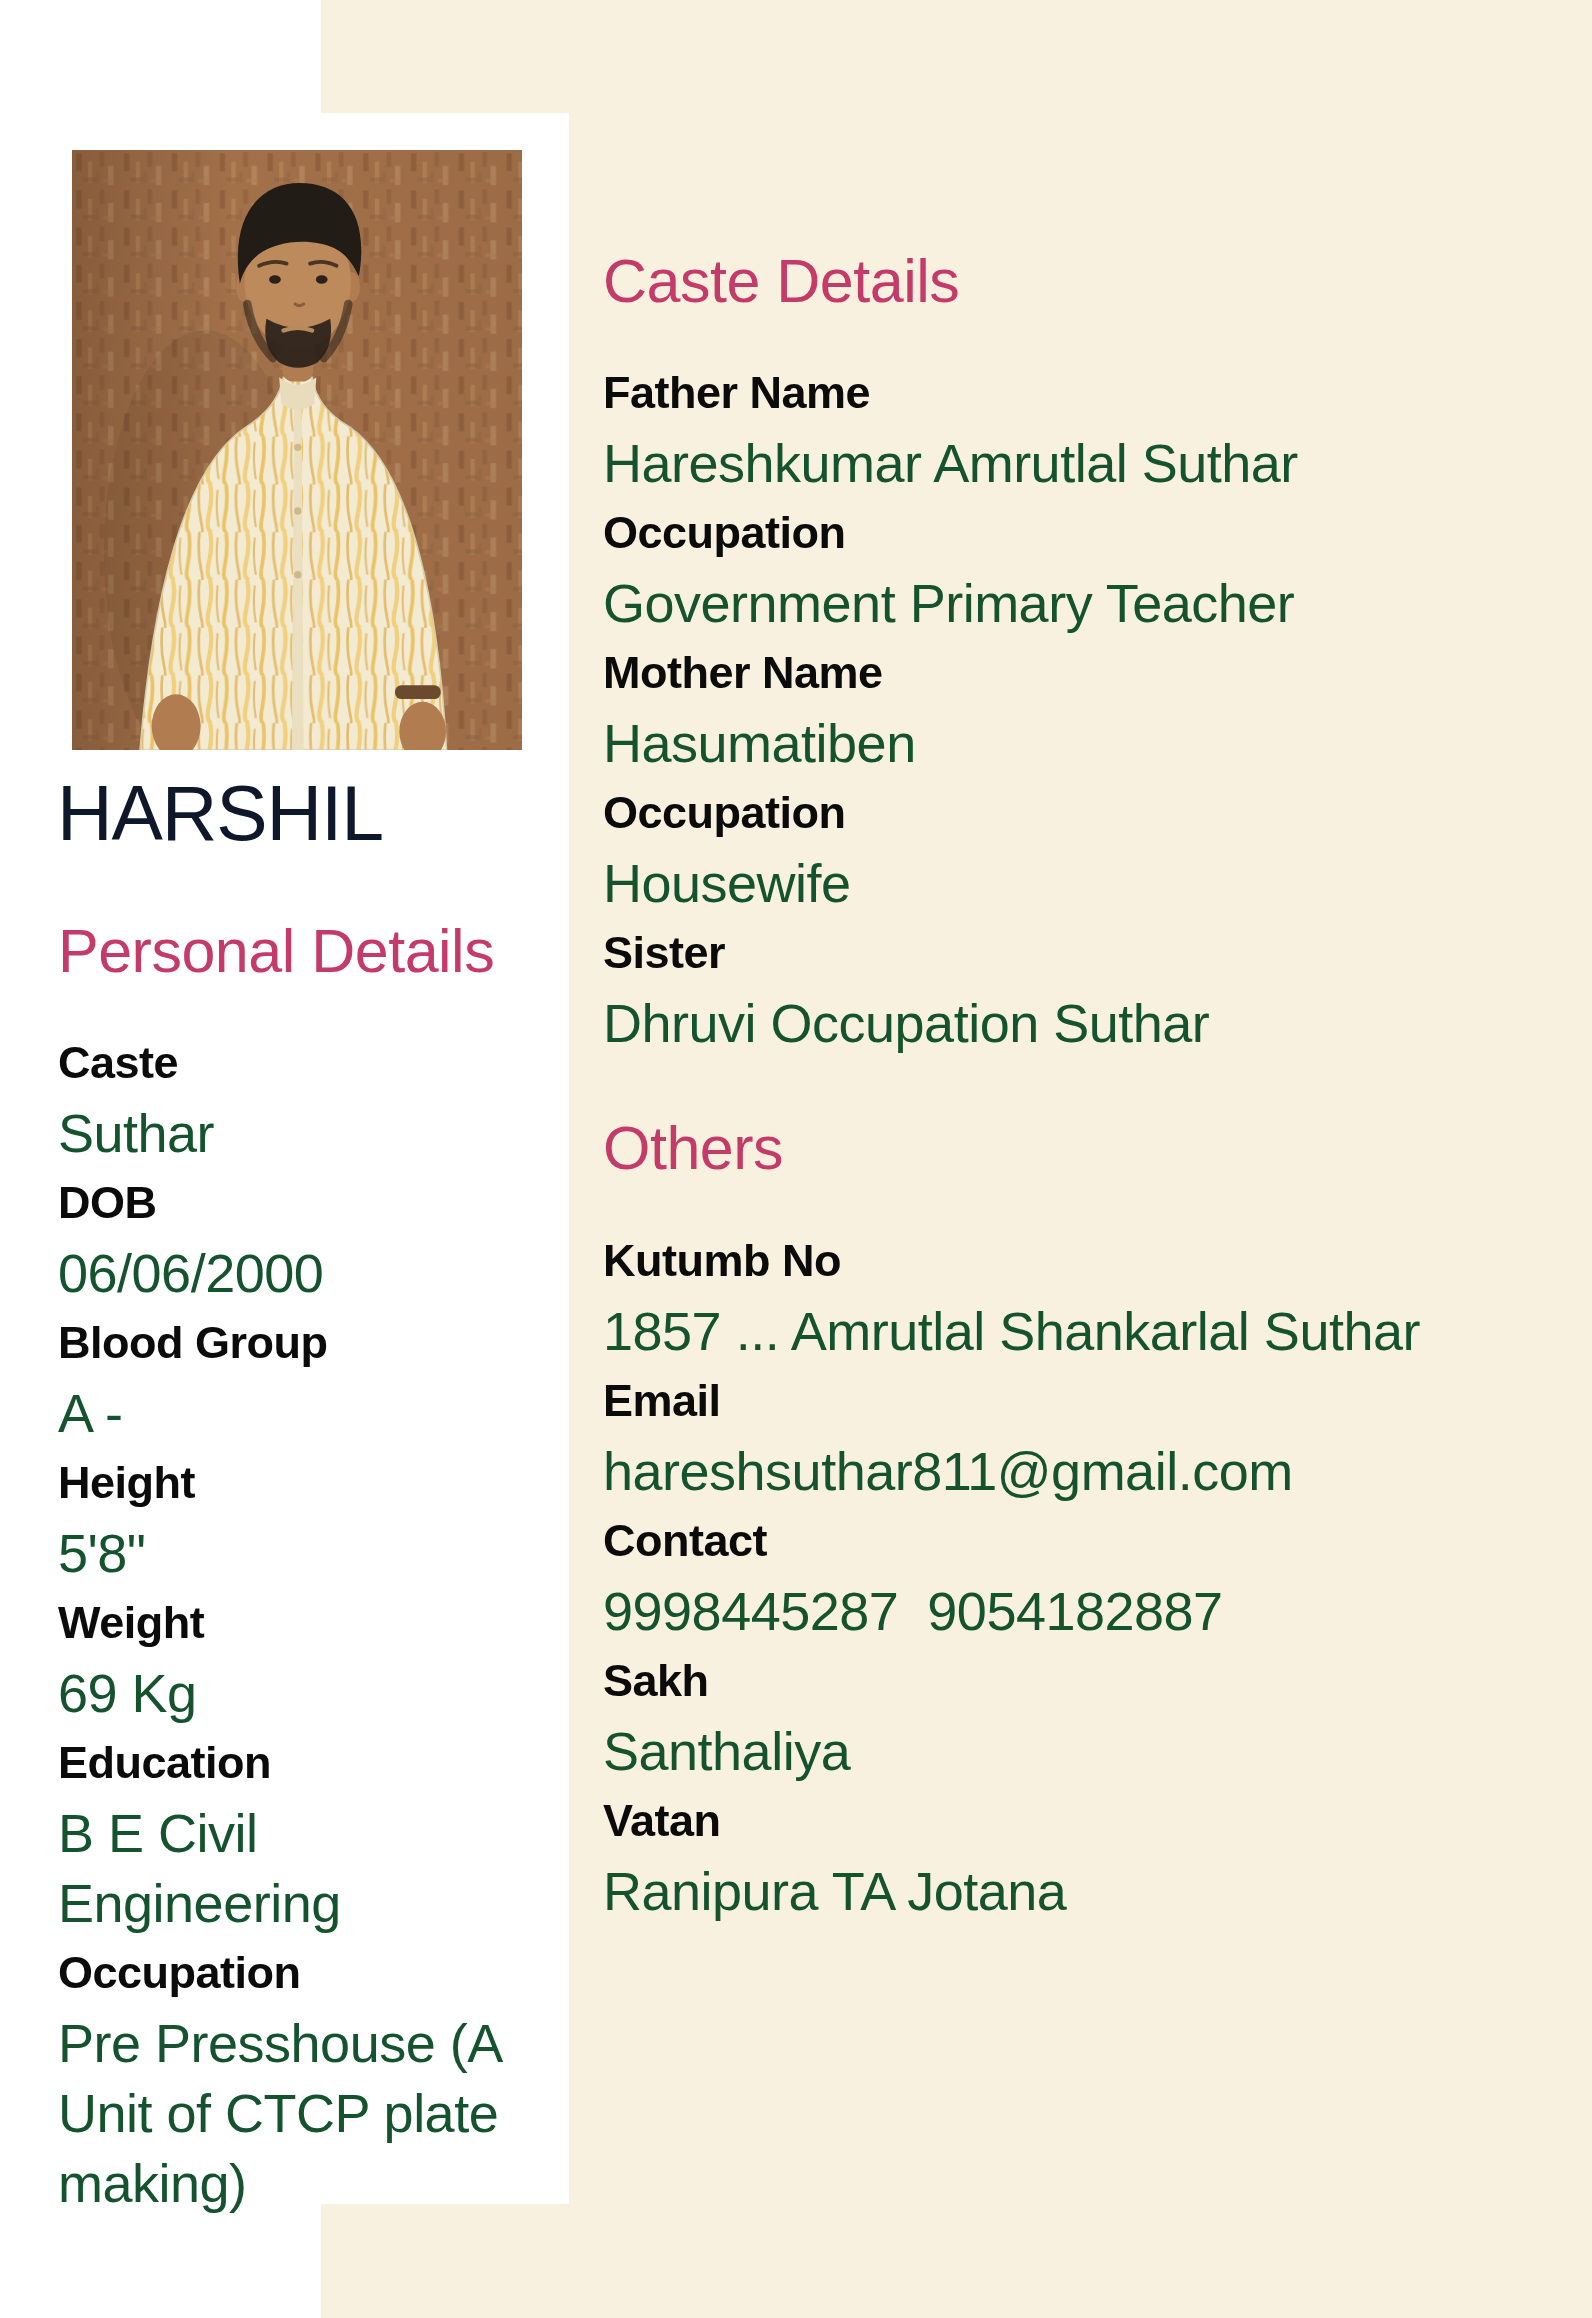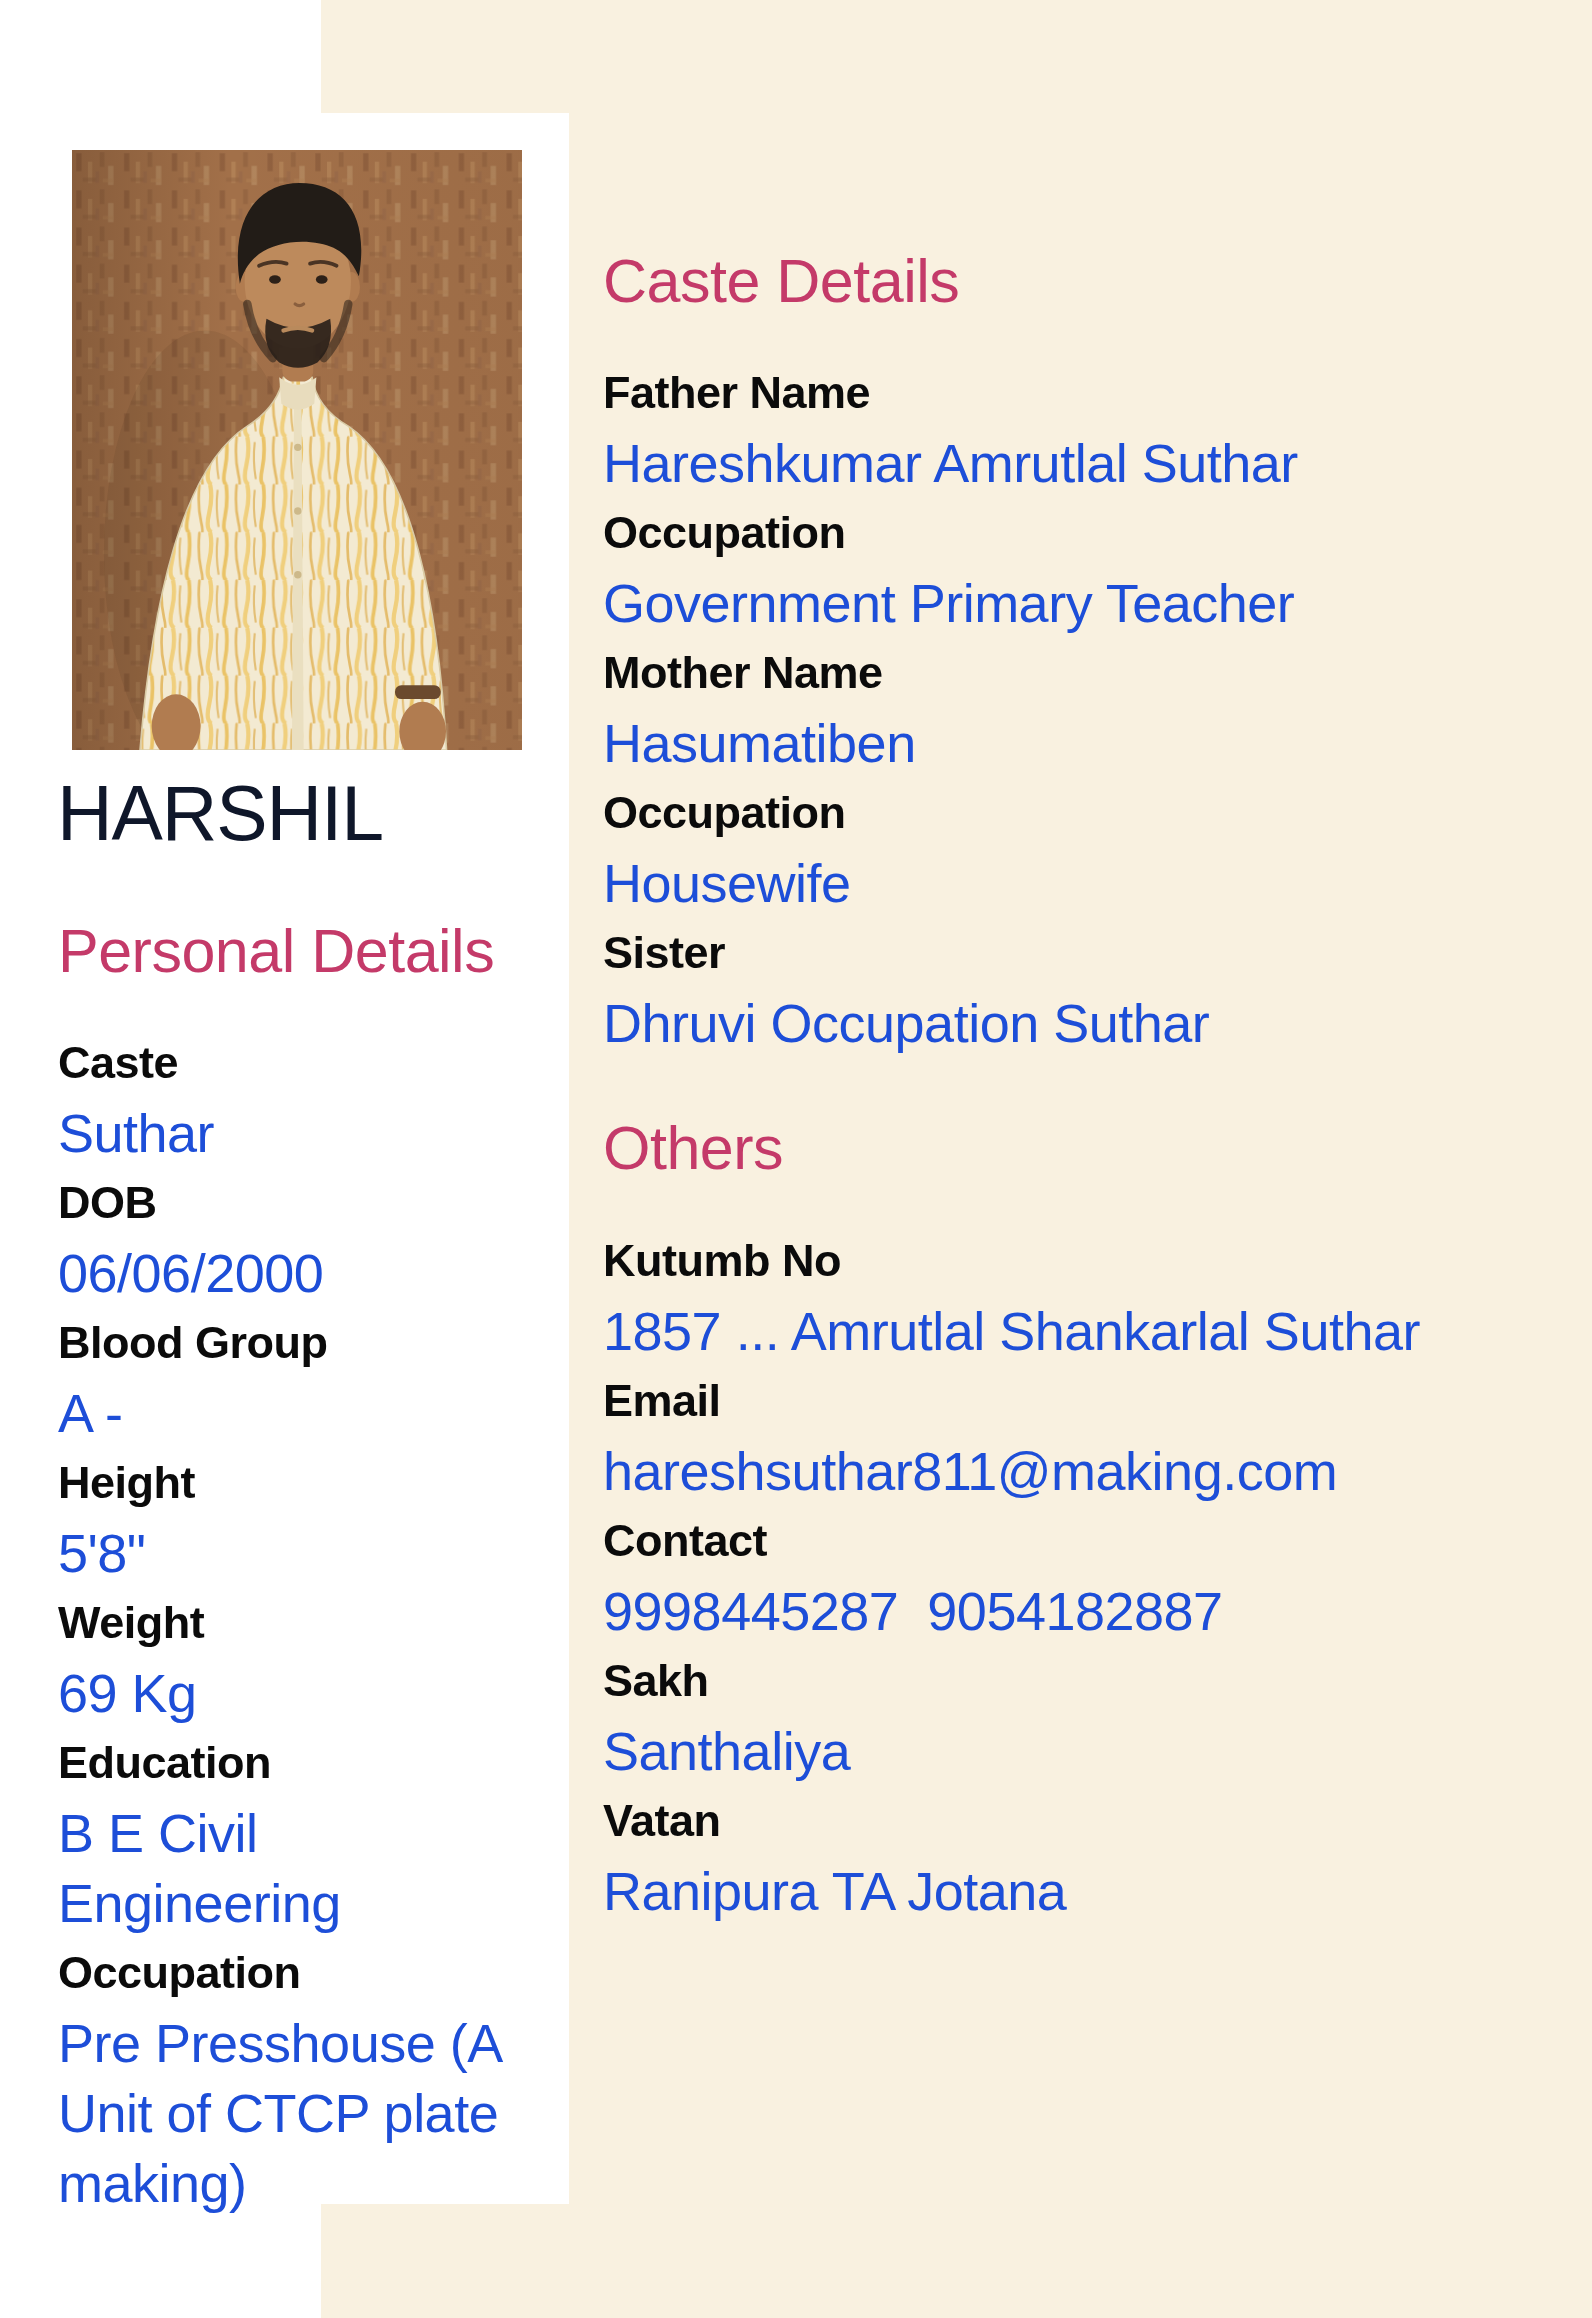--- a/index.html
+++ b/index.html
@@ -27,21 +27,21 @@
   .others-title{left:603px;top:1112px;width:956px;}
   .fields{position:absolute;font-size:54px;line-height:70px;}
   .personal-fields{left:58px;top:1028px;width:478px;}
   .family-fields{left:603px;top:358px;width:950px;}
   .others-fields{left:603px;top:1226px;width:950px;}
   .field-label{
     font-size:45px;font-weight:700;line-height:70px;color:#0b0b0b;letter-spacing:-0.5px;
     white-space:pre-wrap;
   }
   .field-value{
-    font-size:54px;font-weight:400;line-height:70px;color:#1d4ed8;letter-spacing:-0.5px;
+    font-size:54px;font-weight:400;line-height:70px;color:#14532d;letter-spacing:-0.5px;
     white-space:pre-wrap;
   }
 </style>
 </head>
 <body>
 
 <div class="white-panel"></div>
 <div class="cream-notch-top"></div>
 <div class="cream-notch-bottom"></div>
 
@@ -161,21 +161,21 @@
 </div>
 
 <div class="section-title others-title">Others</div>
 <div class="fields others-fields">
   <div>
       <div class="field-label">Kutumb No</div>
       <div class="field-value">1857 ... Amrutlal Shankarlal Suthar</div>
     </div>
   <div>
       <div class="field-label">Email</div>
-      <div class="field-value">hareshsuthar811@making.com</div>
+      <div class="field-value">hareshsuthar811@gmail.com</div>
     </div>
   <div>
       <div class="field-label">Contact</div>
       <div class="field-value">9998445287  9054182887</div>
     </div>
   <div>
       <div class="field-label">Sakh</div>
       <div class="field-value">Santhaliya</div>
     </div>
   <div>

